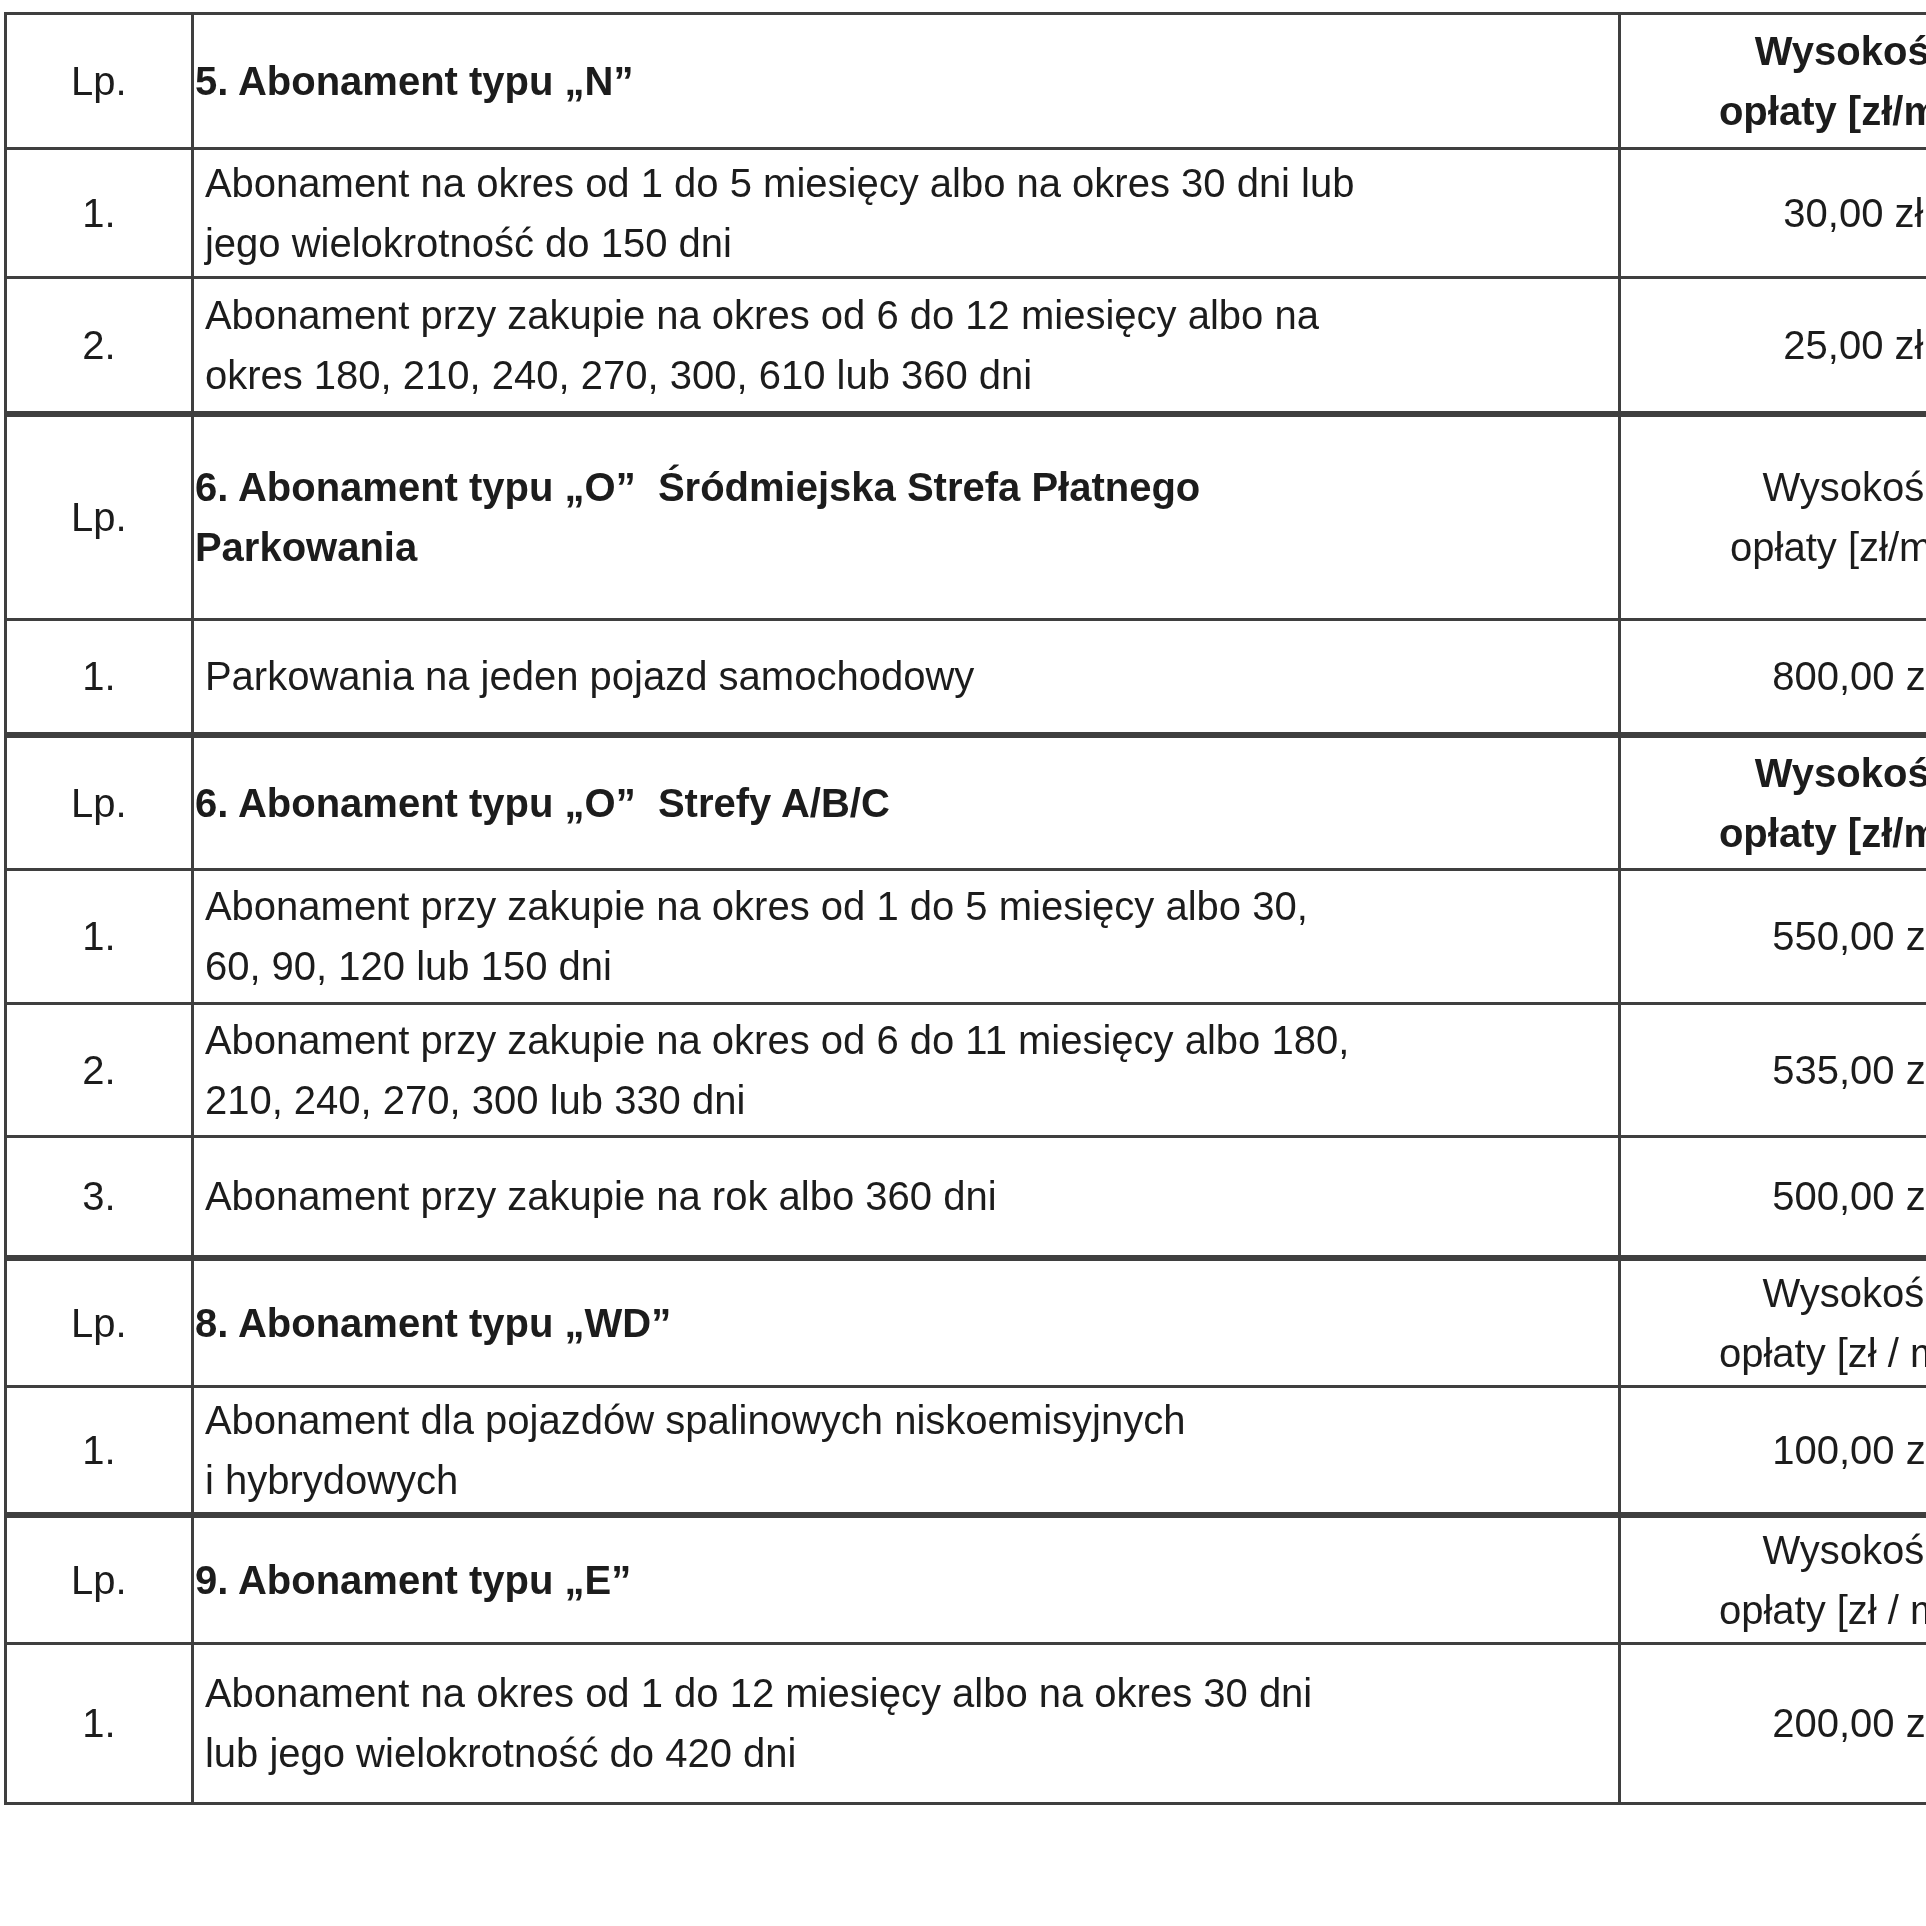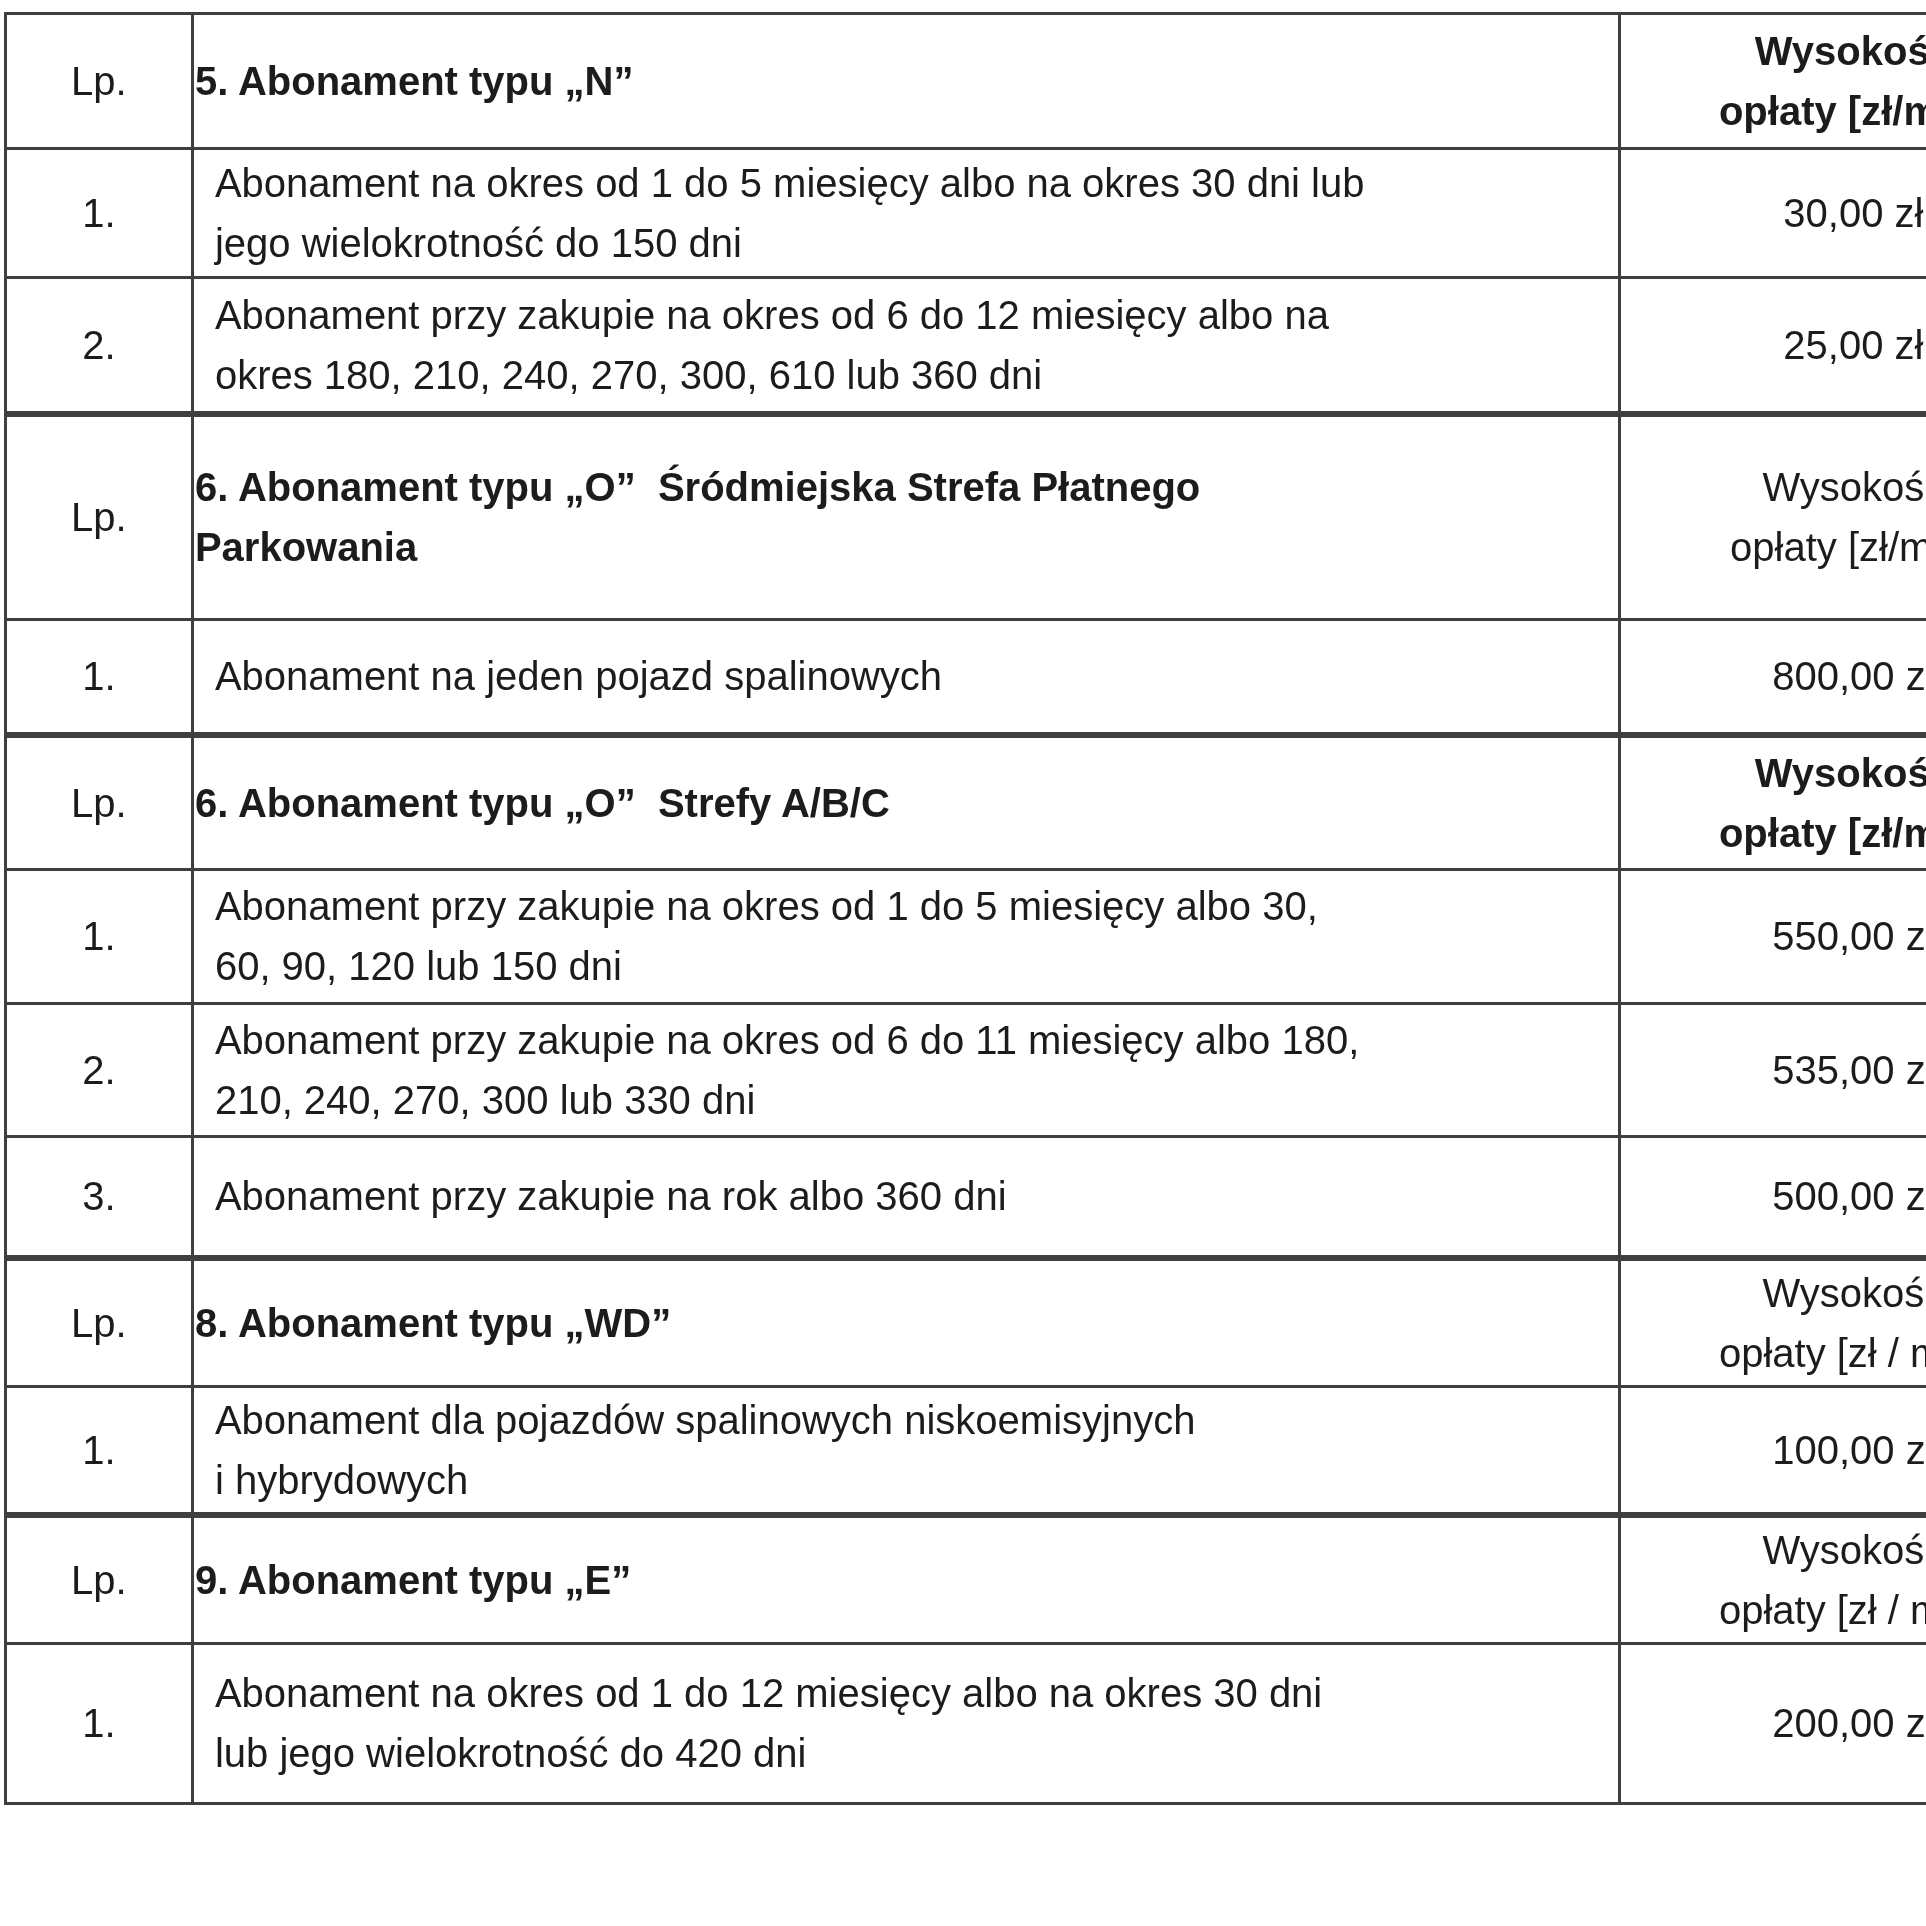--- a/index.html
+++ b/index.html
@@ -34,21 +34,21 @@
     text-align: left;
     white-space: pre-wrap;
   }
   td.feehdr {
     text-align: center;
     white-space: pre-wrap;
   }
   td.desc {
     text-align: left;
     white-space: pre-wrap;
-    padding-left: 21px;
+    padding-left: 11px;
     padding-right: 15.4px;
   }
   td.fee { text-align: center; }
   .bold { font-weight: bold; }
 
   
   .t5 { margin-bottom: 71px; }
   .t5 tr.hdr { height: 135px; }
   .t5 tr.r1  { height: 129px; }
   .t5 tr.r2  { height: 135px; }
@@ -113,21 +113,21 @@
     <tbody>
         <tr class="hdr">
       <td class="lp">Lp.</td>
       <td class="title bold">6. Abonament typu „O”  Śródmiejska Strefa Płatnego
 Parkowania</td>
       <td class="feehdr">Wysokość
 opłaty [zł/m-c]</td>
     </tr>
     <tr class="row r1">
       <td class="no">1.</td>
-      <td class="desc">Abonament na jeden pojazd spalinowych</td>
+      <td class="desc">Parkowania na jeden pojazd samochodowy</td>
       <td class="fee">800,00 zł</td>
     </tr>
   </tbody>
     </table>
 
   <table class="tbl t7">
     <colgroup>
         <col class="col-lp">
         <col class="col-desc">
         <col class="col-fee">

